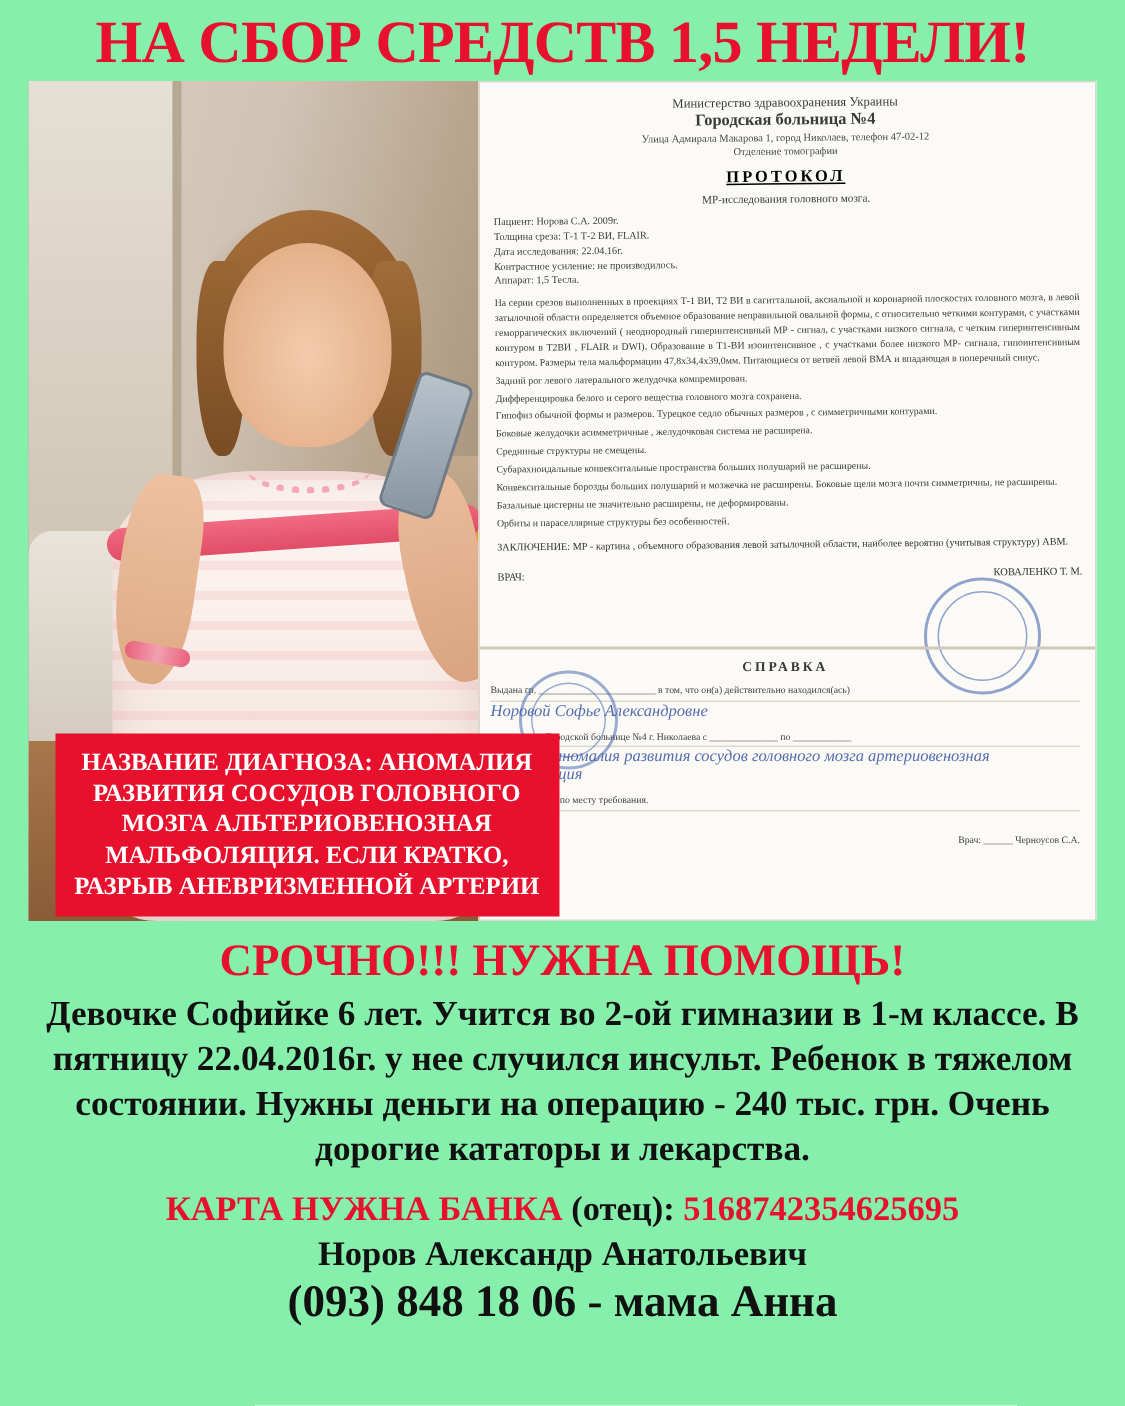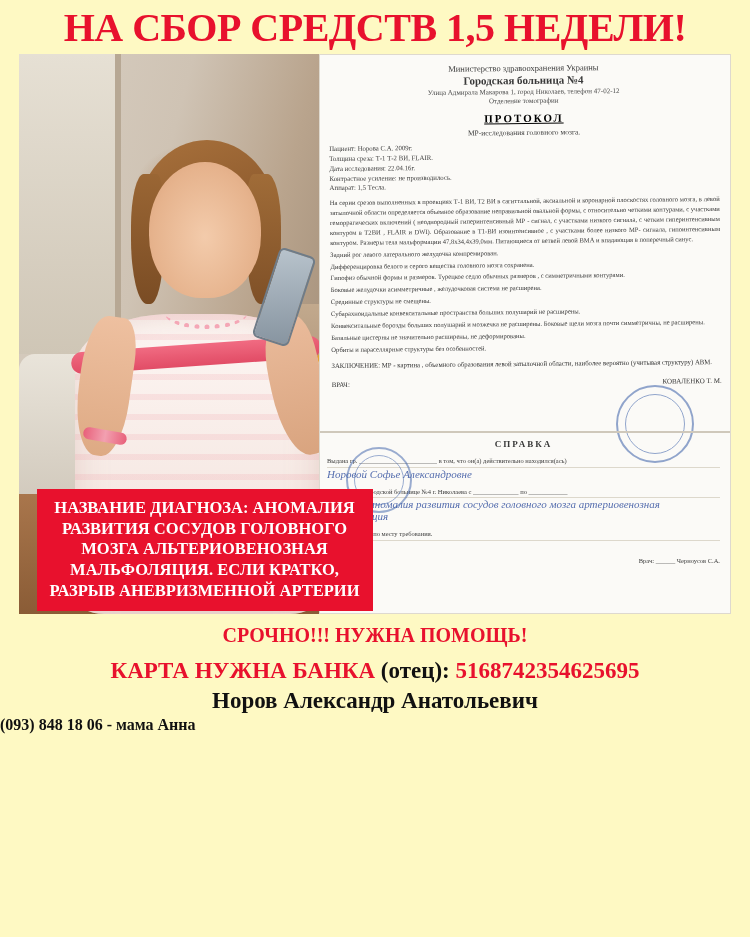--- a/index.html
+++ b/index.html
@@ -10,21 +10,21 @@
   body {
     width: 750px;
     height: 937px;
     font-family: "Liberation Serif", serif;
     overflow: hidden;
   }
   .poster {
     position: relative;
     width: 750px;
     height: 937px;
-    background: #fef9c3;
+    background: #86efac;
     box-sizing: border-box;
   }
 
   
   .headline {
     text-align: center;
     color: #e8112d;
     font-family: "Liberation Serif", serif;
     font-weight: bold;
     font-size: 40px;
@@ -399,21 +399,21 @@
     padding: 9px 9px 10px 8px;
     box-sizing: border-box;
     font-family: "Liberation Serif", serif;
   }
 
   
   .urgent {
     text-align: center;
     color: #e8112d;
     font-weight: bold;
-    font-size: 20px;
+    font-size: 30px;
     margin-top: 10px;
     line-height: 1.1;
   }
   .story {
     text-align: center;
     color: #111111;
     font-weight: bold;
     font-size: 23.5px;
     line-height: 1.28;
     padding: 4px 12px 0 12px;
@@ -430,24 +430,24 @@
   .card-line .num { color: #e8112d; }
   .card-line .paren { color: #111111; }
   .name-line {
     text-align: center;
     color: #111111;
     font-weight: bold;
     font-size: 23px;
     margin-top: 4px;
   }
   .phone-line {
-    text-align: left;
+    text-align: center;
     color: #111111;
     font-weight: bold;
-    font-size: 16px;
+    font-size: 30px;
     margin-top: 2px;
   }
 </style>
 </head>
 <body>
 
 <div class="poster">
 
   <div class="headline">НА СБОР СРЕДСТВ 1,5 НЕДЕЛИ!</div>
 
@@ -527,20 +527,21 @@
           <span>Врач: ______   Черноусов С.А.</span>
         </div>
       </div>
       <div class="stamp2"></div>
     </div>
 
     <div class="diagnosis">НАЗВАНИЕ ДИАГНОЗА: АНОМАЛИЯ РАЗВИТИЯ СОСУДОВ ГОЛОВНОГО МОЗГА АЛЬТЕРИОВЕНОЗНАЯ МАЛЬФОЛЯЦИЯ. ЕСЛИ КРАТКО, РАЗРЫВ АНЕВРИЗМЕННОЙ АРТЕРИИ</div>
   </div>
 
   <div class="urgent">СРОЧНО!!! НУЖНА ПОМОЩЬ!</div>
+  <div class="story">Девочке Софийке 6 лет. Учится во 2-ой гимназии в 1-м классе. В пятницу 22.04.2016г. у нее случился инсульт. Ребенок в тяжелом состоянии. Нужны деньги на операцию - 240 тыс. грн. Очень дорогие кататоры и лекарства.</div>
 
   <div class="card-line">
     <span>КАРТА НУЖНА БАНКА</span>
     <span class="paren">(отец)</span><span class="paren">:</span>
     <span class="num">5168742354625695</span>
   </div>
   <div class="name-line">Норов Александр Анатольевич</div>
   <div class="phone-line">(093) 848 18 06 - мама Анна</div>
 
 </div>

